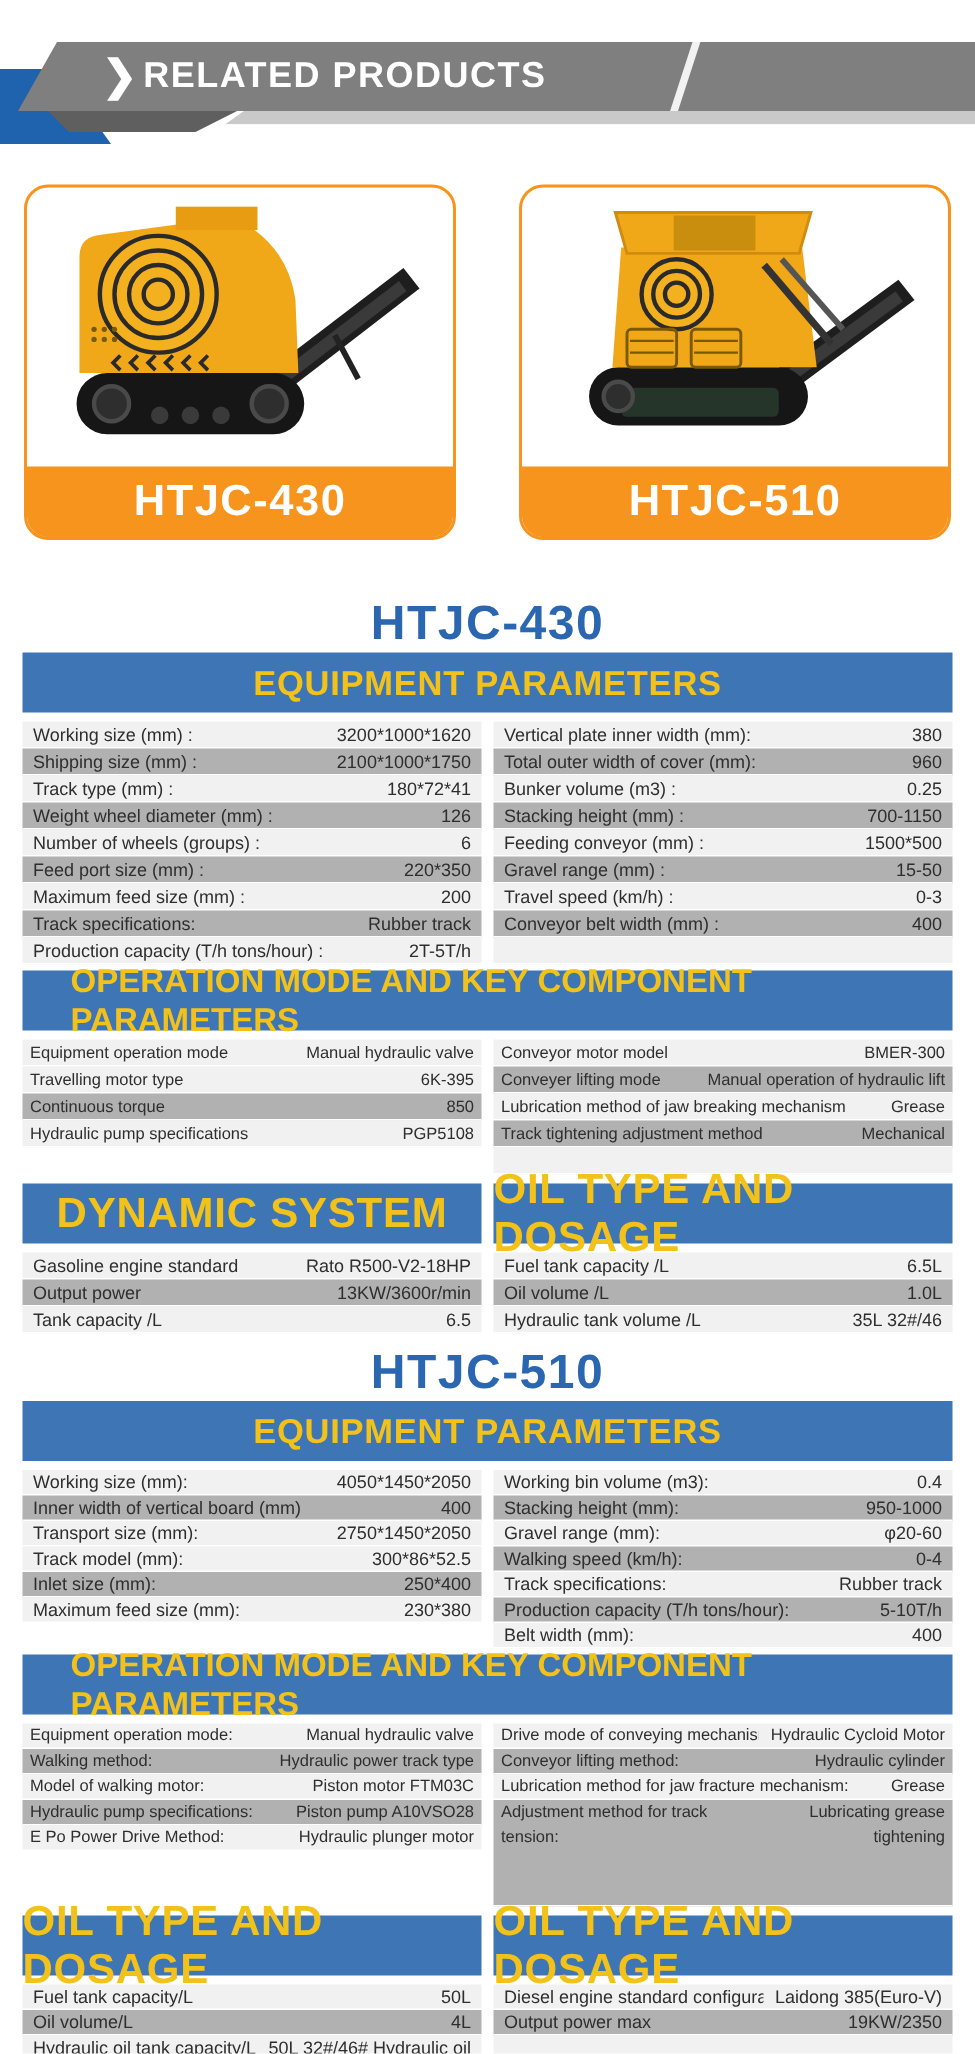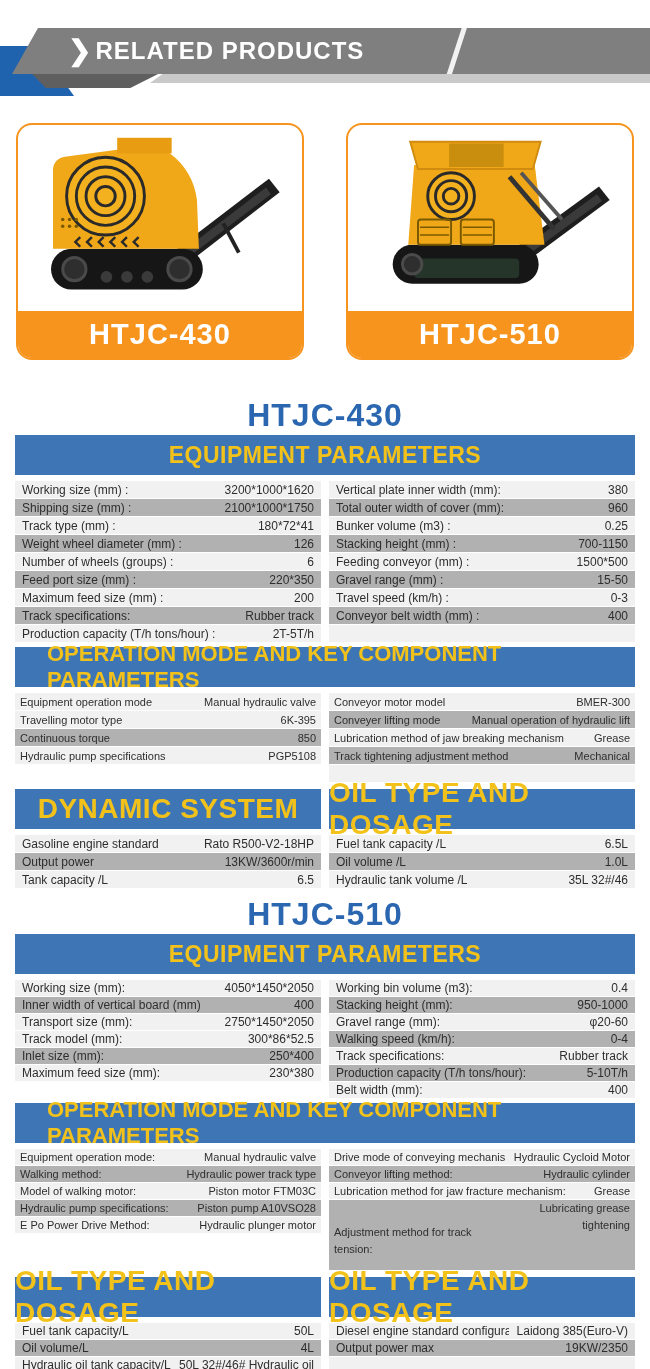--- a/index.html
+++ b/index.html
@@ -49,21 +49,21 @@
   .ptable { margin:6px 15px 0; display:flex; gap:8px; }
   .pcol { flex:1; min-width:0; }
   .trow { display:flex; justify-content:space-between; align-items:center;
     height:18px; border-bottom:1px solid #fff; padding:0 7px; font-size:12px;
     white-space:nowrap; overflow:hidden; }
   .m510row .trow { height:17px; }
   .trow.light { background:#f1f1f1; }
   .trow.gray  { background:#b1b1b1; }
   .trow.tall  { height:89px; align-items:flex-start; white-space:normal; }
   .m510row .trow.tall { height:71px; }
-  .trow.tall .tlabel { line-height:17px;margin-top:24px; }
+  .trow.tall .tlabel { line-height:17px; }
   .trow.tall .tvalue { line-height:17px; max-width:46%; }
   .small .trow { font-size:11px; padding:0 5px; }
   .tlabel { text-align:left; overflow:hidden; }
   .tvalue { text-align:right; margin-left:8px; }
 
   
   .halves { display:flex; gap:8px; margin:6px 15px 0; }
   .half { flex:1; min-width:0; }
   .half .section-banner { margin:0; font-size:28px; }
   .half .ptable { margin:6px 0 0; }

